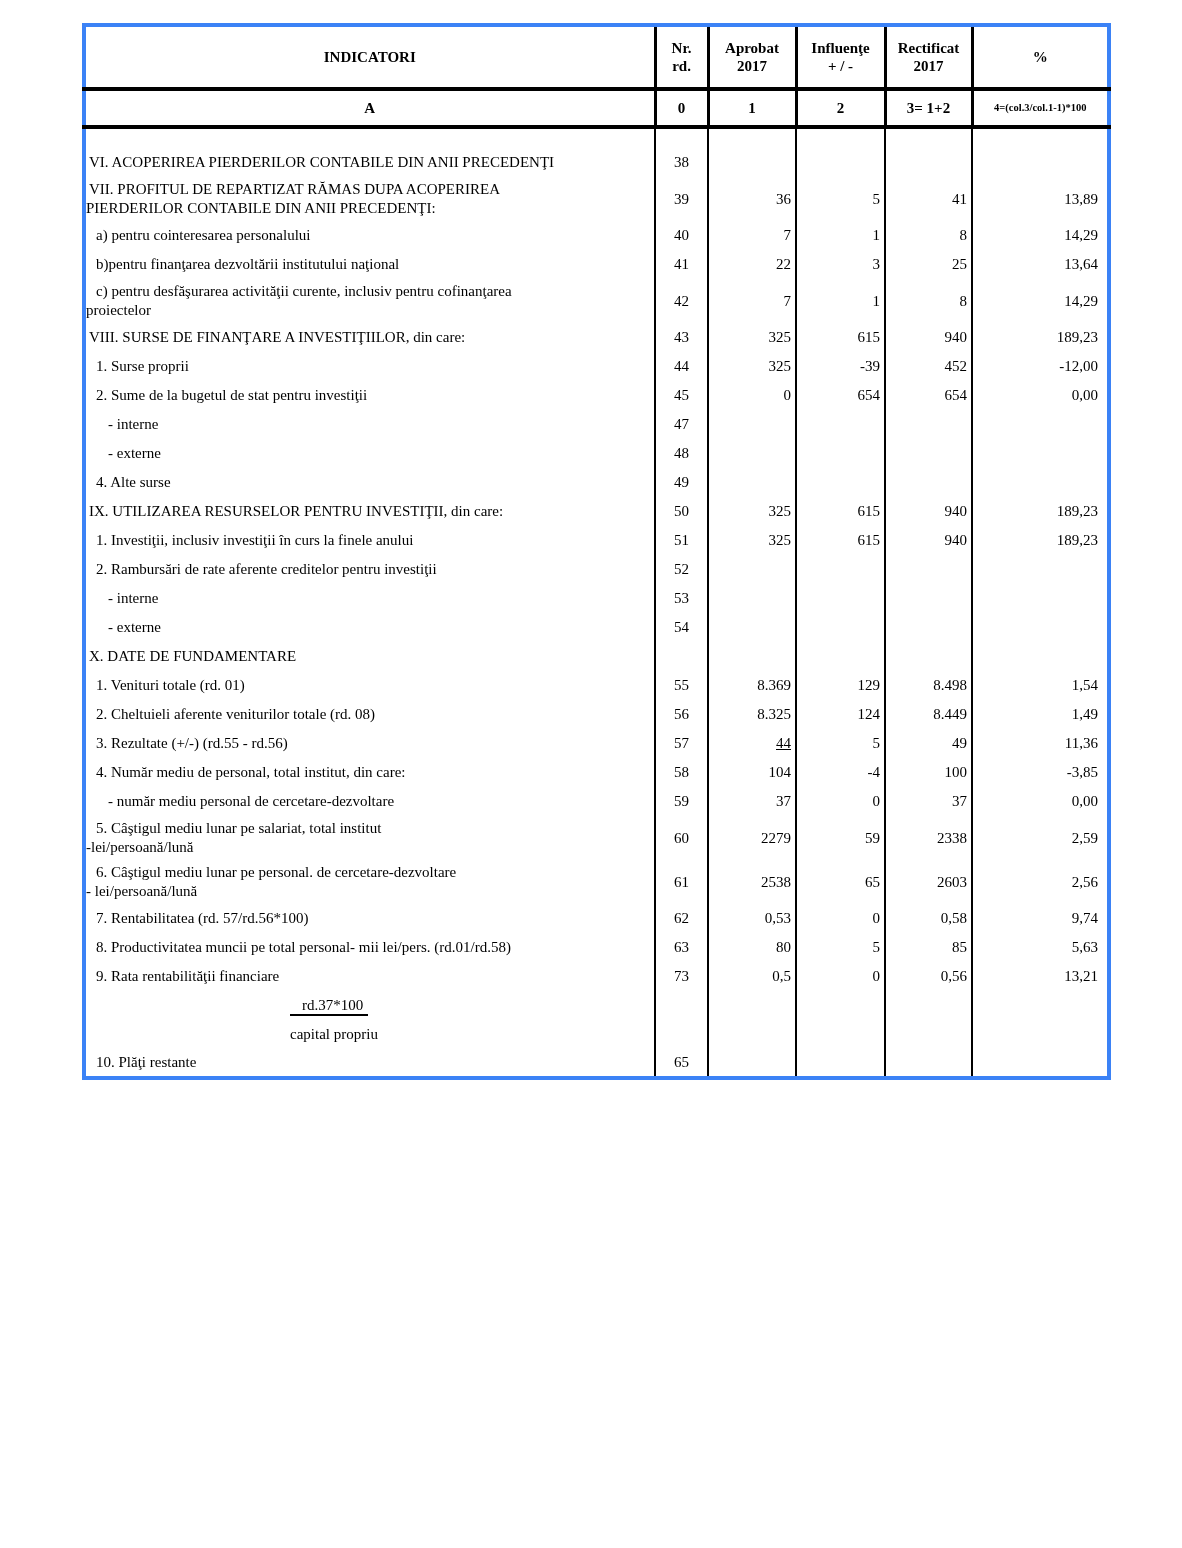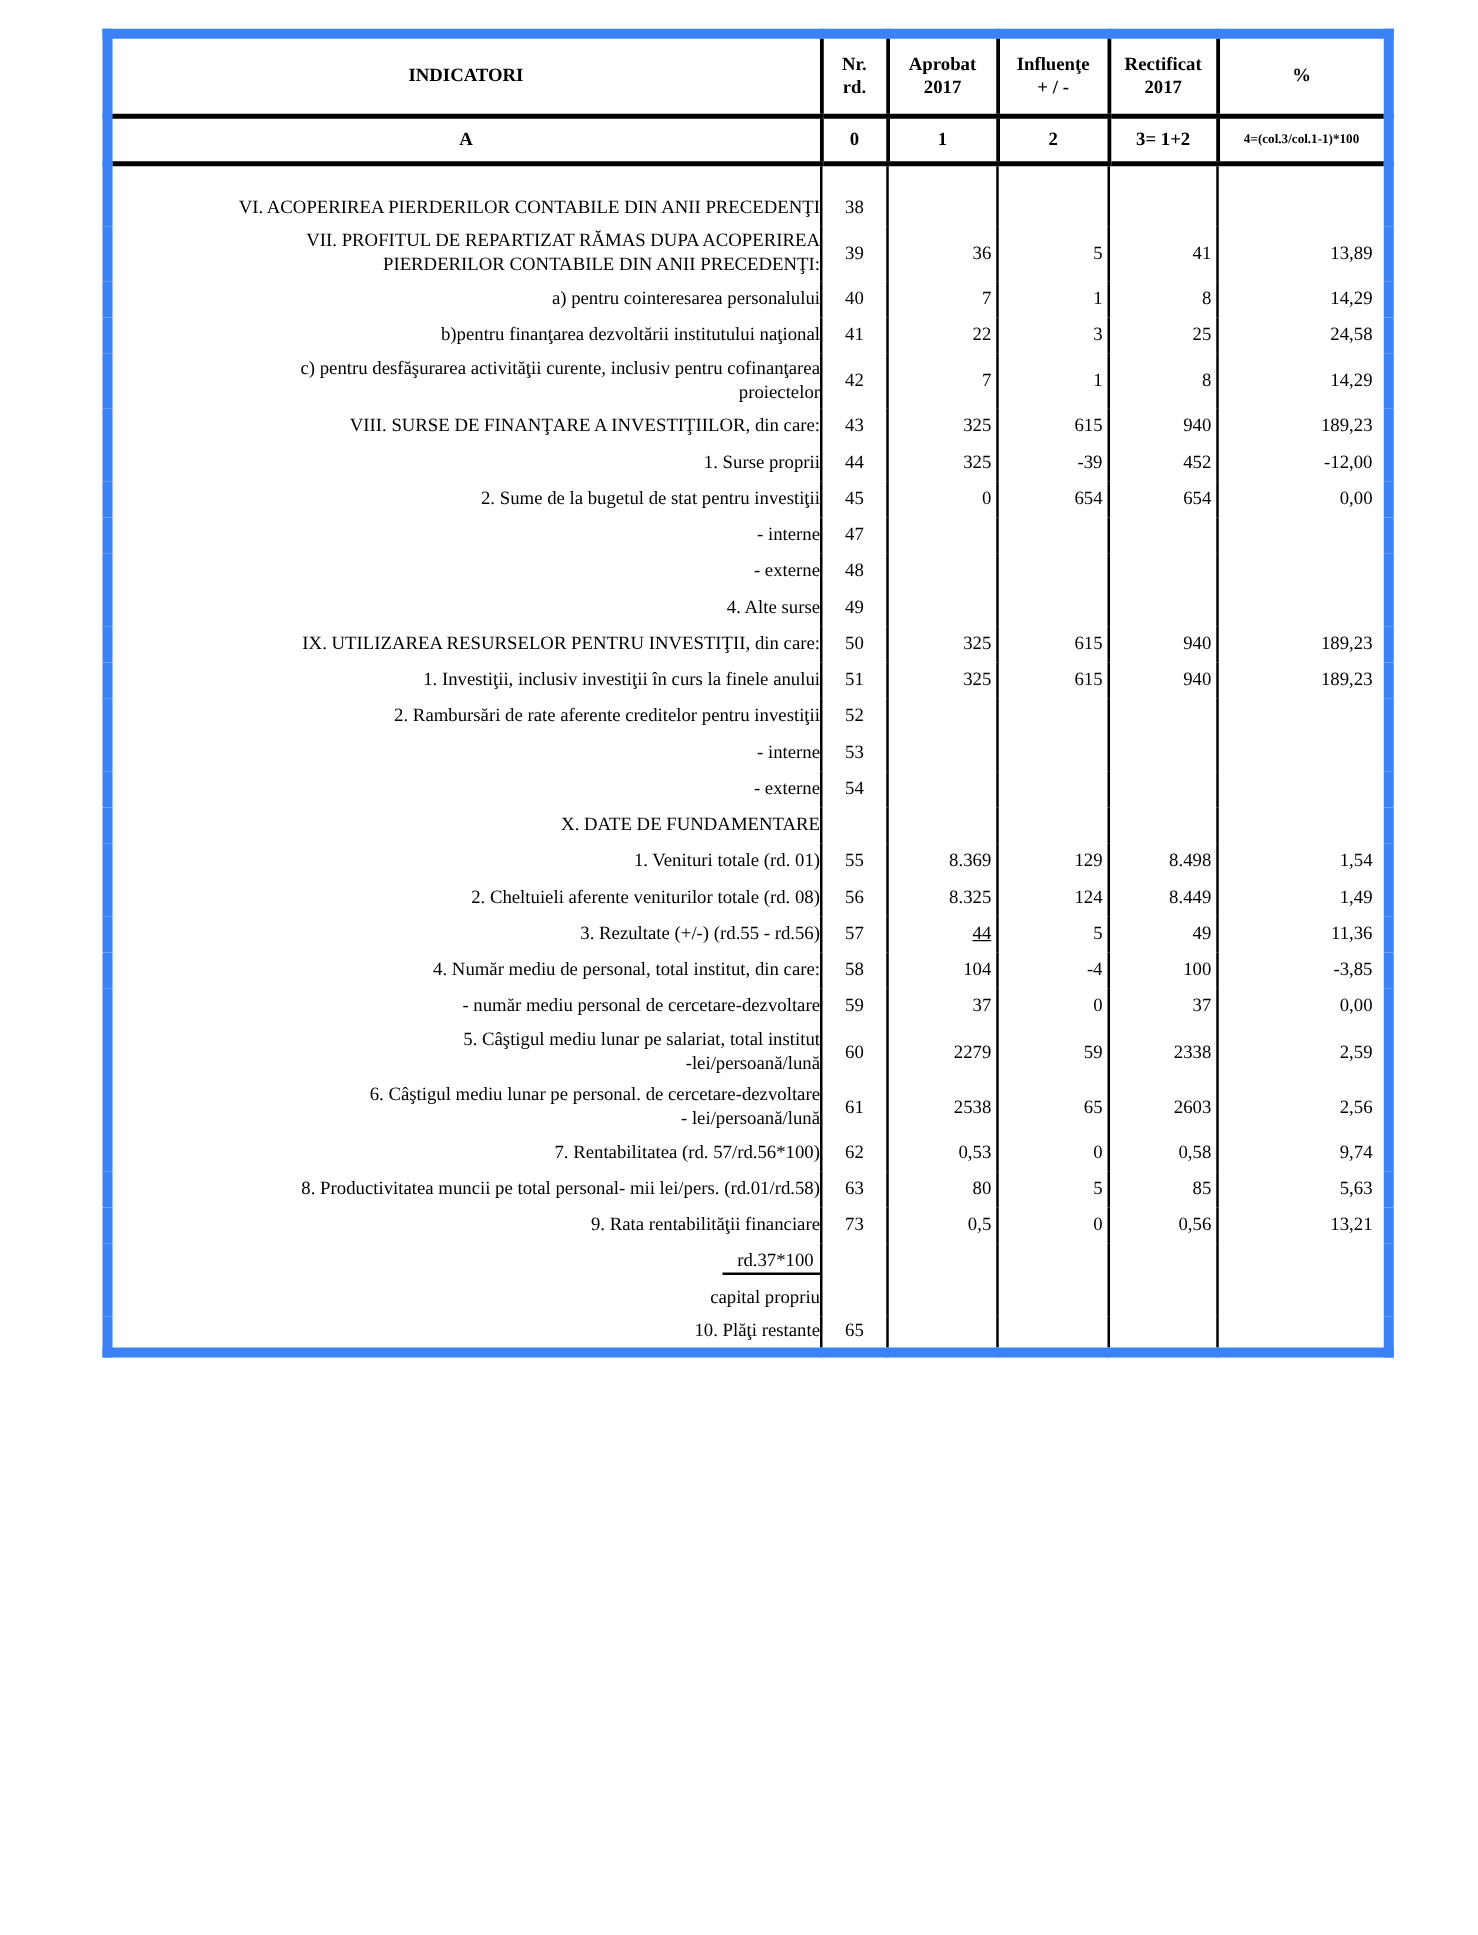--- a/index.html
+++ b/index.html
@@ -3,41 +3,41 @@
 <meta charset="utf-8">
 <style>
   html,body {margin:0; padding:0;}
   body {
     width:1182px; height:1548px; background:#ffffff; position:relative;
     font-family:"Liberation Serif", serif; color:#000;
   }
   .sheet {position:absolute; left:82px; top:23px;}
   table {
     border-collapse:collapse; table-layout:fixed; width:1025px;
-    border:8px solid #3b82f6;
+    border:4px solid #3b82f6;
   }
   thead th {
     border:3px solid #000;
     font-weight:bold; font-size:15px; line-height:18px;
     text-align:center; vertical-align:middle; white-space:pre-line;
     padding:2px;
   }
   tr.h1 th {border-bottom:4px solid #000; height:56px;}
   tr.h2 th {border-bottom:4px solid #000; height:30px;}
   th.formula {font-size:10.5px; line-height:12px;}
   tbody td {
     border-left:2px solid #000;
     font-size:15px; line-height:19px; vertical-align:middle;
     padding:3px 0; overflow:hidden;
   }
   tbody td:first-child {border-left:none;}
   tr.data, tr.note {height:29px;}
   tr.spacer {height:21px;}
   tr.spacer td {padding:0;}
-  td.lbl {text-align:right; white-space:pre-line;}
+  td.lbl {text-align:left; white-space:pre-line;}
   .ind0 {text-indent:3px;}
   .ind1 {text-indent:10px;}
   .ind2 {text-indent:22px;}
   td.nr {text-align:center;font-family:Liberation Serif, serif;}
   td.num {text-align:right; padding-right:4px;}
   td.pct {padding-right:9px;}
   tr.note td.lbl {padding-left:204px; text-indent:0;}
   .uline {border-bottom:2px solid #000; padding:0 5px 1px 12px;}
   .v-uline {text-decoration:underline;}
 </style>
@@ -109,21 +109,21 @@
           <td class="num">1</td>
           <td class="num">8</td>
           <td class="num pct">14,29</td>
         </tr>
         <tr class="data">
           <td class="lbl ind1">b)pentru finanţarea dezvoltării  institutului naţional</td>
           <td class="nr">41</td>
           <td class="num">22</td>
           <td class="num">3</td>
           <td class="num">25</td>
-          <td class="num pct">24,58</td>
+          <td class="num pct">13,64</td>
         </tr>
         <tr class="data">
           <td class="lbl ind1">c) pentru desfăşurarea activităţii curente, inclusiv pentru cofinanţarea
 proiectelor</td>
           <td class="nr">42</td>
           <td class="num">7</td>
           <td class="num">1</td>
           <td class="num">8</td>
           <td class="num pct">14,29</td>
         </tr>

